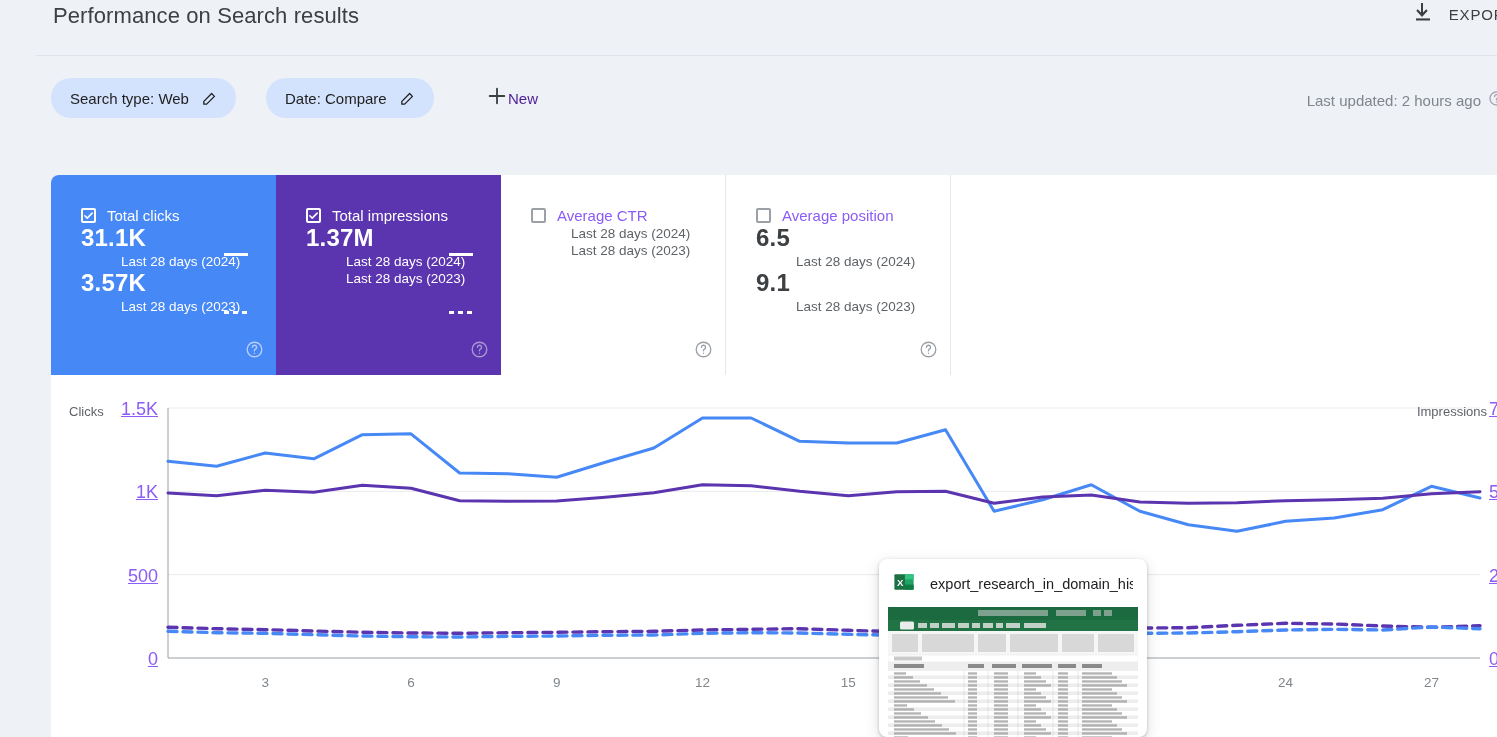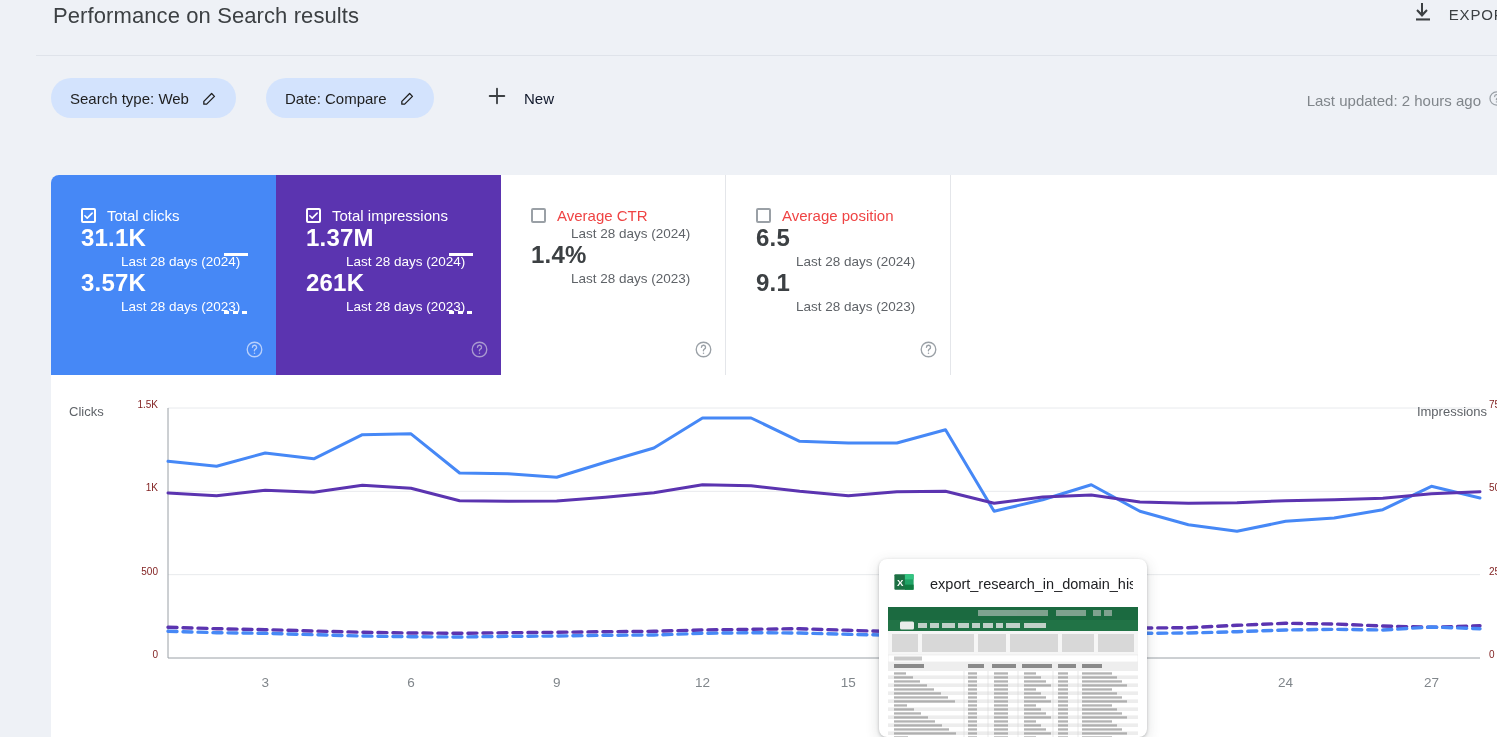--- a/index.html
+++ b/index.html
@@ -42,22 +42,22 @@
     padding: 0 18px 0 19px;
     background: #d3e3fd; border-radius: 20px;
     font-size: 15px; color: #1f1f1f; cursor: pointer;
     white-space: nowrap;
   }
   #chip-search { left: 51px; }
   #chip-date   { left: 266px; }
   .pencil { display: inline-flex; }
   .new-btn {
     position: absolute; left: 474px; top: 22px; height: 40px;
-    display: inline-flex; align-items: center; gap: 16px;
-    padding: 0 12px; cursor: pointer; color: #0f172a;
+    display: inline-flex; align-items: center; gap: 0;
+    padding: 0 12px; cursor: pointer; color: #4c1d95;
   }
   .new-label { font-size: 15px; }
   .last-updated {
     position: absolute; right: -8px; top: 34px;
     display: flex; align-items: center; gap: 7px;
     font-size: 15px; color: #80868b; white-space: nowrap;
   }
 
   
   .panel {
@@ -79,21 +79,21 @@
   .tile.active { border-right: none; }
   .tile.blue   { background: #4688f6; }
   .tile.purple { background: #5b34b0; }
   .tile-head { display: flex; align-items: center; gap: 11px; }
   .cbox {
     width: 15px; height: 15px; border-radius: 2px;
     border: 2px solid #9aa0a6; display: inline-flex;
     align-items: center; justify-content: center; flex: none;
   }
   .tile.active .cbox { border-color: #ffffff; }
-  .tile-name { font-size: 15px; color: #ef4444; white-space: nowrap; }
+  .tile-name { font-size: 15px; color: #8b5cf6; white-space: nowrap; }
   .tile.active .tile-name { color: #ffffff; }
   .tile-val {
     font-size: 24px; font-weight: bold; color: #3c4043;
     letter-spacing: .2px;
   }
   .tile.active .tile-val { color: #ffffff; }
   .tile-sub { font-size: 13.5px; color: #5f6368; margin-top: 2px; margin-left: 40px; }
   .tile.active .tile-sub { color: #ffffff; }
   .legend-mark { position: absolute; right: 28px; }
   .legend-mark.solid  { width: 24px; height: 3px; background: #ffffff; }
@@ -102,22 +102,22 @@
     background: repeating-linear-gradient(to right,#fff 0 5px,transparent 5px 9px);
   }
   .help-icon { position: absolute; right: 12px; bottom: 12px; }
 
   
   .chart-area { position: absolute; left: 0; top: 200px; width: 1446px; height: 362px; }
   .axis-title { position: absolute; font-size: 13px; color: #5f6368; }
   #y-left-title  { left: 18px;  top: 29px; }
   #y-right-title { right: 10px; top: 29px; }
   .ytick {
-    position: absolute; font-size: 10px; color: #7f1d1d;
-    width: 58px; text-align: right;
+    position: absolute; font-size: 18px; color: #8b5cf6;
+    width: 58px; text-align: right; text-decoration: underline;
   }
   .ytick.right { text-align: left; }
   .xtick { position: absolute; font-size: 13.5px; color: #80868b; transform: translateX(-50%); }
 
   
   .filecard {
     position: absolute; left: 879px; top: 559px;
     width: 268px; height: 178px;
     background: #ffffff; border-radius: 8px;
     box-shadow: 0 1px 3px rgba(60,64,67,.3), 0 4px 14px rgba(60,64,67,.18);
@@ -222,39 +222,37 @@
         <span class="cbox">
           <svg width="11" height="11" viewBox="0 0 24 24" fill="none" stroke="#ffffff" stroke-width="3.4" stroke-linecap="round" stroke-linejoin="round">
               <path d="M4 12.5l5.2 5.2L20 6.8"></path>
             </svg>
         </span>
         <span class="tile-name">Total impressions</span>
       </div>
       <div class="tile-val">1.37M</div>
       <div class="legend-mark solid" style="top:78px"></div>
       <div class="tile-sub">Last 28 days (2024)</div>
-      <div class="tile-val">261K</div>
       <div class="legend-mark dashed" style="top:136px"></div>
       <div class="tile-sub">Last 28 days (2023)</div>
       <span class="help-icon">
         <svg width="19" height="19" viewBox="0 0 24 24" fill="none" stroke="#a99ad0" stroke-width="1.7">
           <circle cx="12" cy="12" r="9.2"></circle>
             <path d="M9.4 9.2a2.6 2.6 0 1 1 3.4 2.5c-.7.3-.9.8-.9 1.5v.5" stroke-linecap="round"></path>
             <circle cx="12" cy="16.8" r=".95" fill="#a99ad0" stroke="none"></circle>
         </svg>
       </span>
     </div>
 
     <div class="tile">
       <div class="tile-head">
         <span class="cbox"></span>
         <span class="tile-name">Average CTR</span>
       </div>
       <div class="tile-sub">Last 28 days (2024)</div>
-      <div class="tile-val">1.4%</div>
       <div class="tile-sub">Last 28 days (2023)</div>
       <span class="help-icon">
         <svg width="19" height="19" viewBox="0 0 24 24" fill="none" stroke="#9aa0a6" stroke-width="1.7">
           <circle cx="12" cy="12" r="9.2"></circle>
             <path d="M9.4 9.2a2.6 2.6 0 1 1 3.4 2.5c-.7.3-.9.8-.9 1.5v.5" stroke-linecap="round"></path>
             <circle cx="12" cy="16.8" r=".95" fill="#9aa0a6" stroke="none"></circle>
         </svg>
       </span>
     </div>
 

